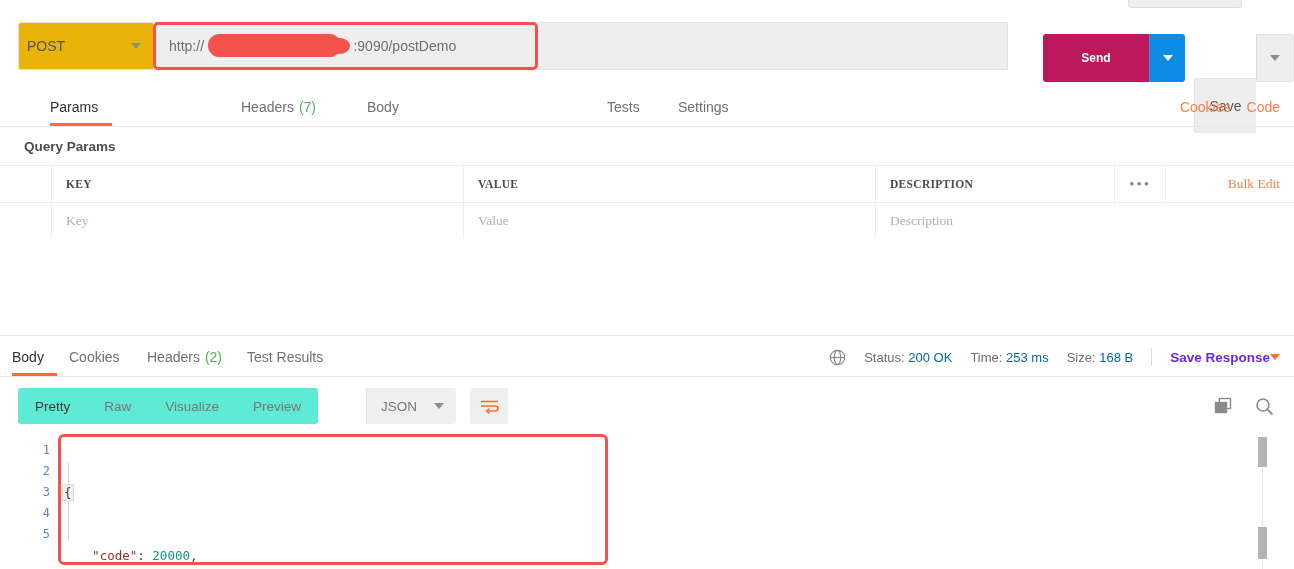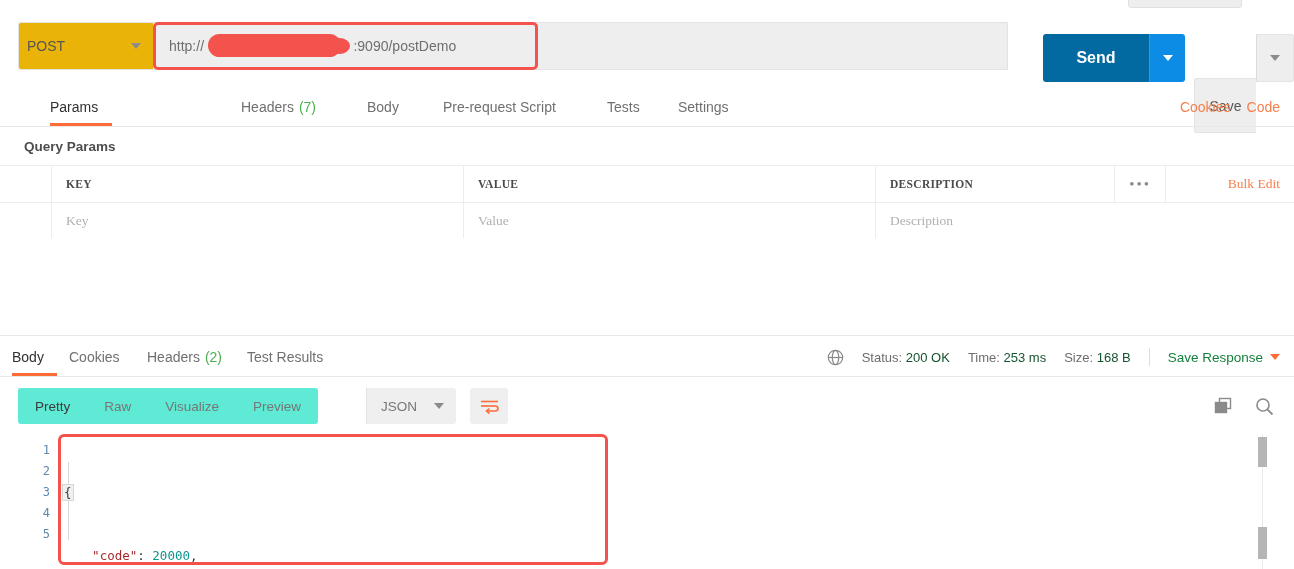--- a/index.html
+++ b/index.html
@@ -91,24 +91,24 @@
     width: 385px; height: 48px;
     border: 3px solid #f4524c;
     border-radius: 5px;
     box-sizing: border-box;
     pointer-events: none;
     z-index: 3;
   }
   .send-btn {
     position: absolute; left: 1043px; top: 22px;
     height: 48px; width: 106px;
-    background: #0369a1;
+    background: #be185d;
     border-radius: 3px 0 0 3px;
     display: flex; align-items: center; justify-content: center;
-    color: #ffffff; font-size: 16px; font-weight: bold;
+    color: #ffffff; font-size: 12px; font-weight: bold;
   }
   .send-caret-btn {
     position: absolute; left: 1149px; top: 22px;
     height: 48px; width: 35px;
     background: #0d8ce6;
     border-left: 1px solid #2a9aec;
     border-radius: 0 3px 3px 0;
     display: flex; align-items: center; justify-content: center;
   }
   .caret-white {
@@ -213,23 +213,23 @@
   
   .res-tabs {
     position: absolute; left: 0; top: 338px; width: 1294px; height: 38px;
     border-bottom: 1px solid #e8e8e8;
   }
   .status-area {
     position: absolute; right: 14px; top: 0; height: 38px;
     display: flex; align-items: center; gap: 18px;
     font-size: 13px; color: #6d6d6d;
   }
-  .status-item .val { color: #14532d; }
+  .status-item .val { color: #0369a1; }
   .vdiv { width: 1px; height: 18px; background: #dcdcdc; }
-  .save-resp { color: #15803d; font-weight: normal; font-size: 13.5px; display: flex; align-items: center; gap: 7px; }
+  .save-resp { color: #6d28d9; font-weight: bold; font-size: 13.5px; display: flex; align-items: center; }
   .caret-orange {
     width: 0; height: 0;
     border-left: 5px solid transparent;
     border-right: 5px solid transparent;
     border-top: 6px solid #ff6c37;
   }
 
   
   .body-toolbar {
     position: absolute; left: 0; top: 382px; width: 1294px; height: 50px;
@@ -351,23 +351,20 @@
   <div class="tab active" style="left:18px;width:62px;margin-left:32px;">
     <span>Params</span>
   </div>
   <div class="tab" style="left:241px;">
     <span>Headers</span>
     <span class="badge-green">(7)</span>
   </div>
   <div class="tab" style="left:367px;">
     <span>Body</span>
   </div>
-  <div class="tab" style="left:443px;">
-    <span>Pre-request Script</span>
-  </div>
   <div class="tab" style="left:607px;">
     <span>Tests</span>
   </div>
   <div class="tab" style="left:678px;">
     <span>Settings</span>
   </div>
   <div class="right-links">
     <span>Cookies</span>
     <span>Code</span>
   </div>

